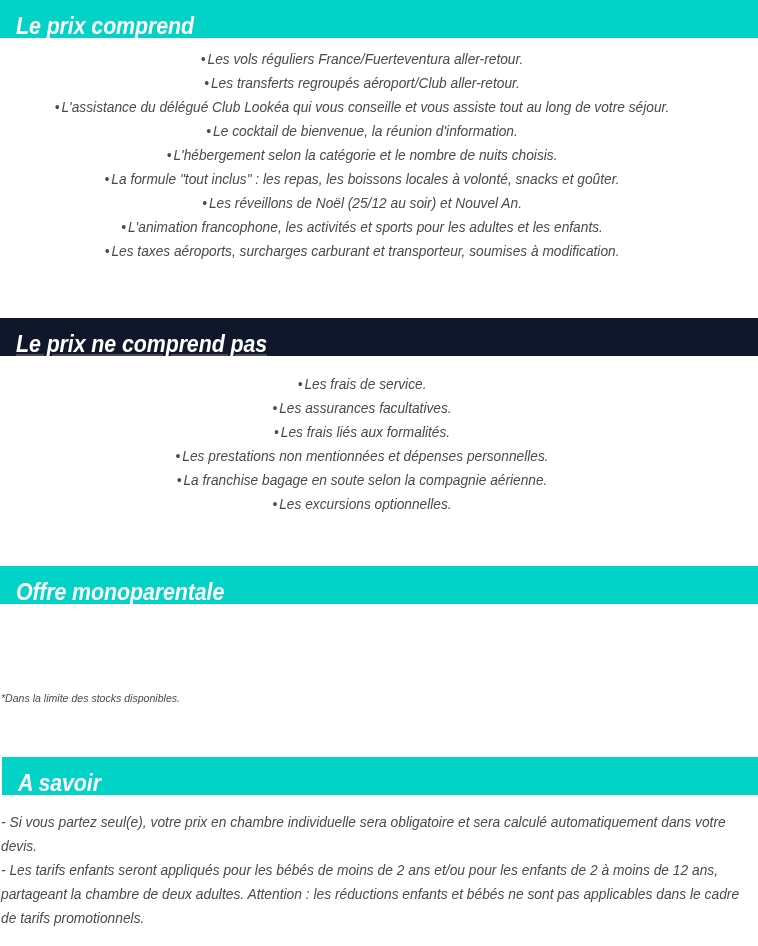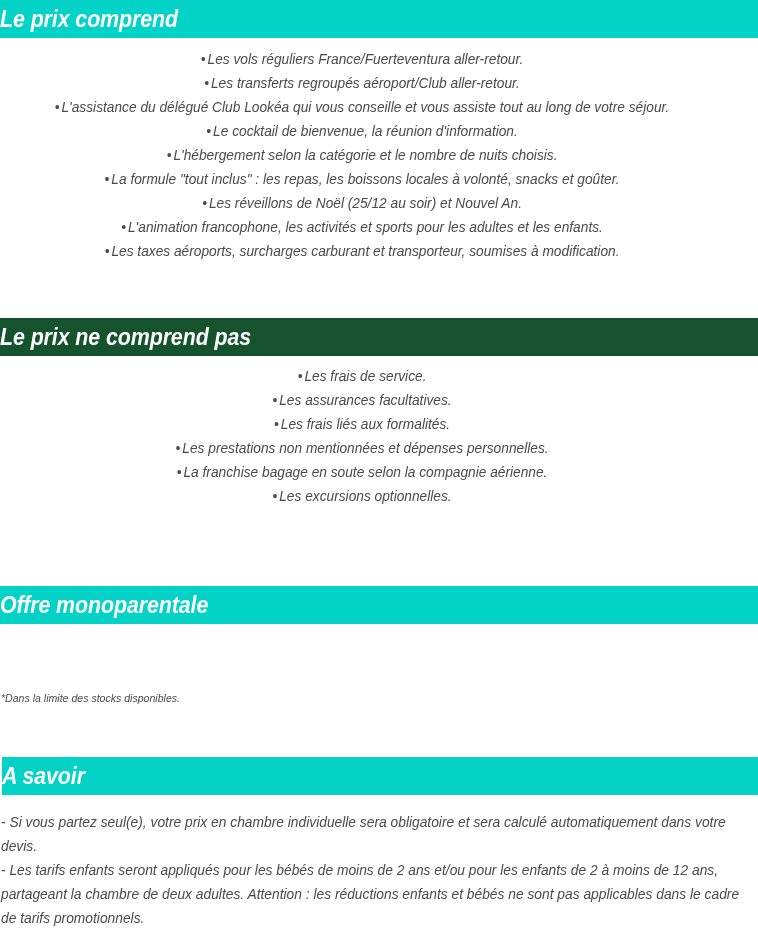--- a/index.html
+++ b/index.html
@@ -21,22 +21,23 @@
     width: 758px;
     height: 946px;
     position: relative;
   }
 
   
   .section-bar {
     background: #03d2c6;
     height: 38px;
     display: flex;
-    align-items: center;
+    align-items: flex-end;
     box-sizing: border-box;
+    padding-left: 16px;
     width: 758px;
   }
   .section-bar .section-title {
     color: #ffffff;
     font-size: 23px;
     font-weight: bold;
     font-style: italic;
     font-stretch: condensed;
     letter-spacing: -0.1px;
     line-height: 1;
@@ -99,23 +100,23 @@
     transform: scaleX(0.965);
     transform-origin: left center;
     width: 777px;
   }
 
   
   #bar-prix-comprend      { position: absolute; top: 0px;   left: 0; }
   #body-prix-comprend     { position: absolute; top: 47px;  left: 0; width: 758px; }
 
   #bar-prix-ne-comprend   { position: absolute; top: 318px; left: 0; }
-  #body-prix-ne-comprend  { position: absolute; top: 364px; left: 0; width: 758px; }
-
-  #bar-monoparentale      { position: absolute; top: 566px; left: 0; margin-top: 20px; }
+  #body-prix-ne-comprend  { position: absolute; top: 372px; left: 0; width: 758px; }
+
+  #bar-monoparentale      { position: absolute; top: 566px; left: 0; }
   #body-monoparentale     { position: absolute; top: 620px; left: 0; width: 758px; }
   #footnote-monoparentale { position: absolute; top: 688px; left: 0; width: 638px;
                             box-sizing: border-box; padding-left: 1px; }
 
   #bar-a-savoir           { position: absolute; top: 757px; left: 2px; }
   #body-a-savoir          { position: absolute; top: 810px; left: 0; width: 605px;
                             box-sizing: border-box; padding: 0 8px 0 1px; }
   #body-a-savoir p.note   { margin-bottom: 0; }
 </style>
 </head>
@@ -152,21 +153,21 @@
       </li>
       <li style="color: rgb(74, 74, 74);">
         <span class="bullet-dot">•</span><span>L'animation francophone, les activités et sports pour les adultes et les enfants.</span>
       </li>
       <li style="color: rgb(74, 74, 74);">
         <span class="bullet-dot">•</span><span>Les taxes aéroports, surcharges carburant et transporteur, soumises à modification.</span>
       </li>
     </ul>
   </div>
 
-  <div class="section-bar" id="bar-prix-ne-comprend" style="background: #14532d;">
+  <div class="section-bar" id="bar-prix-ne-comprend" style="background: #0f172a; text-decoration: underline;">
     <span class="section-title" style="color: rgb(255, 255, 255);">Le prix ne comprend pas</span>
   </div>
 
   <div class="section-body" id="body-prix-ne-comprend">
     <ul class="bullet-list">
       <li style="color: rgb(74, 74, 74);">
         <span class="bullet-dot">•</span><span>Les frais de service.</span>
       </li>
       <li style="color: rgb(74, 74, 74);">
         <span class="bullet-dot">•</span><span>Les assurances facultatives.</span>

